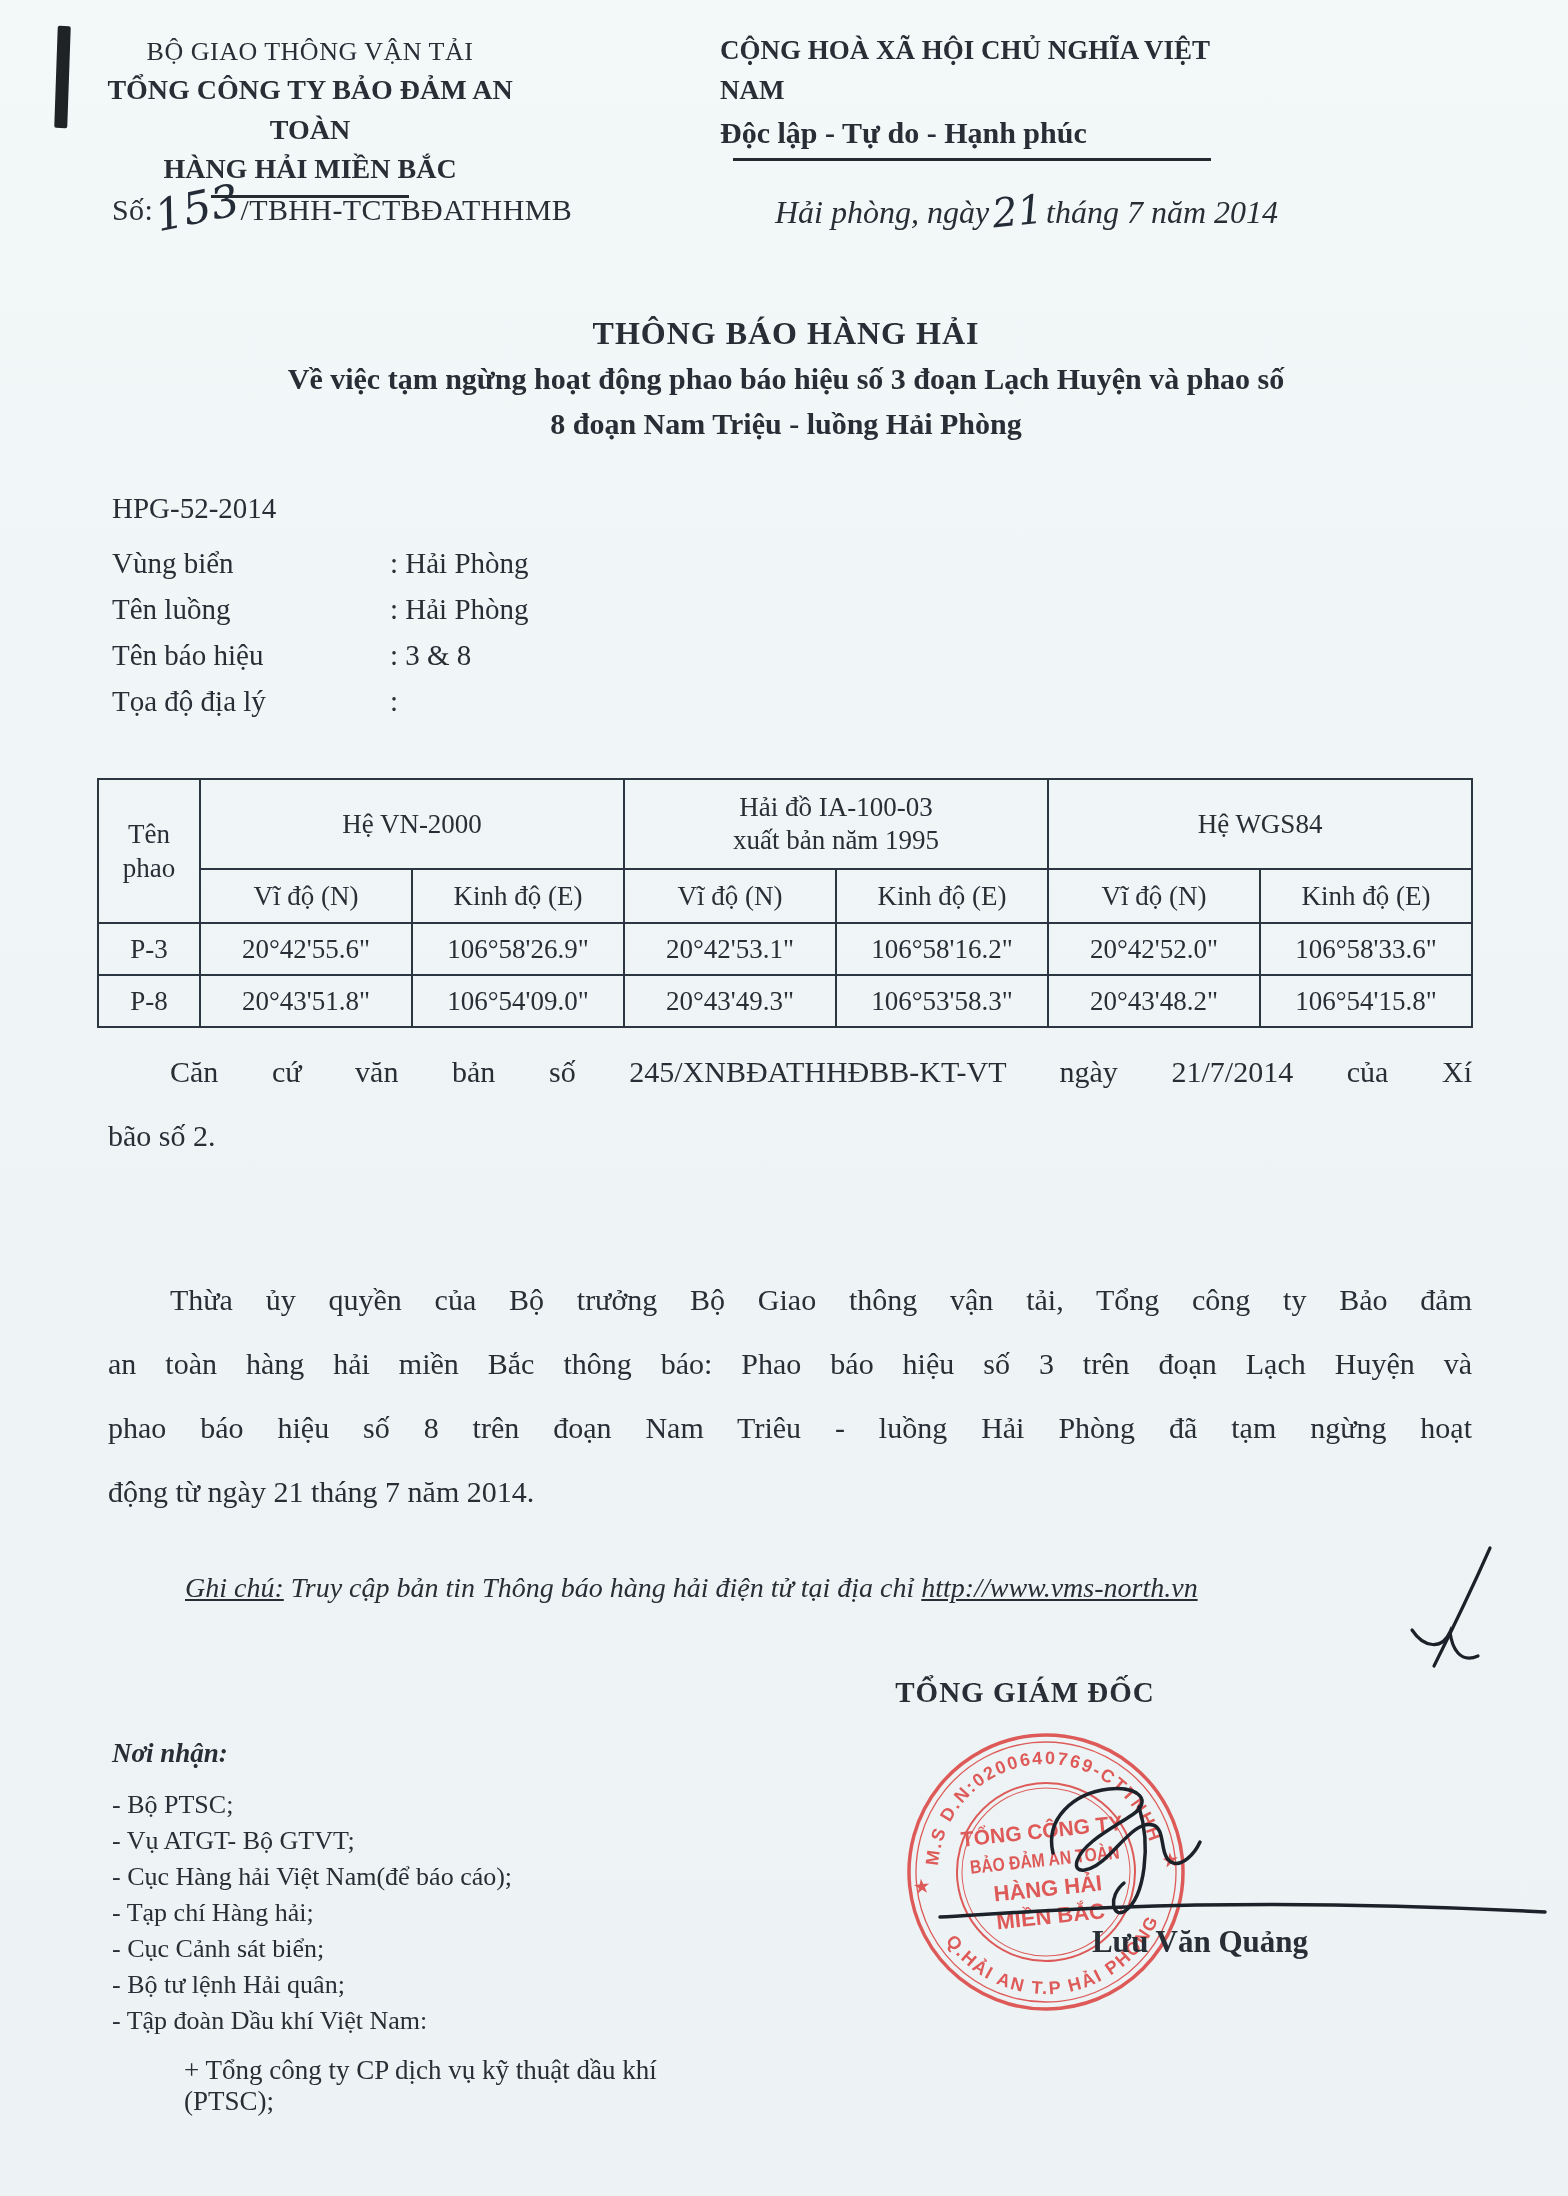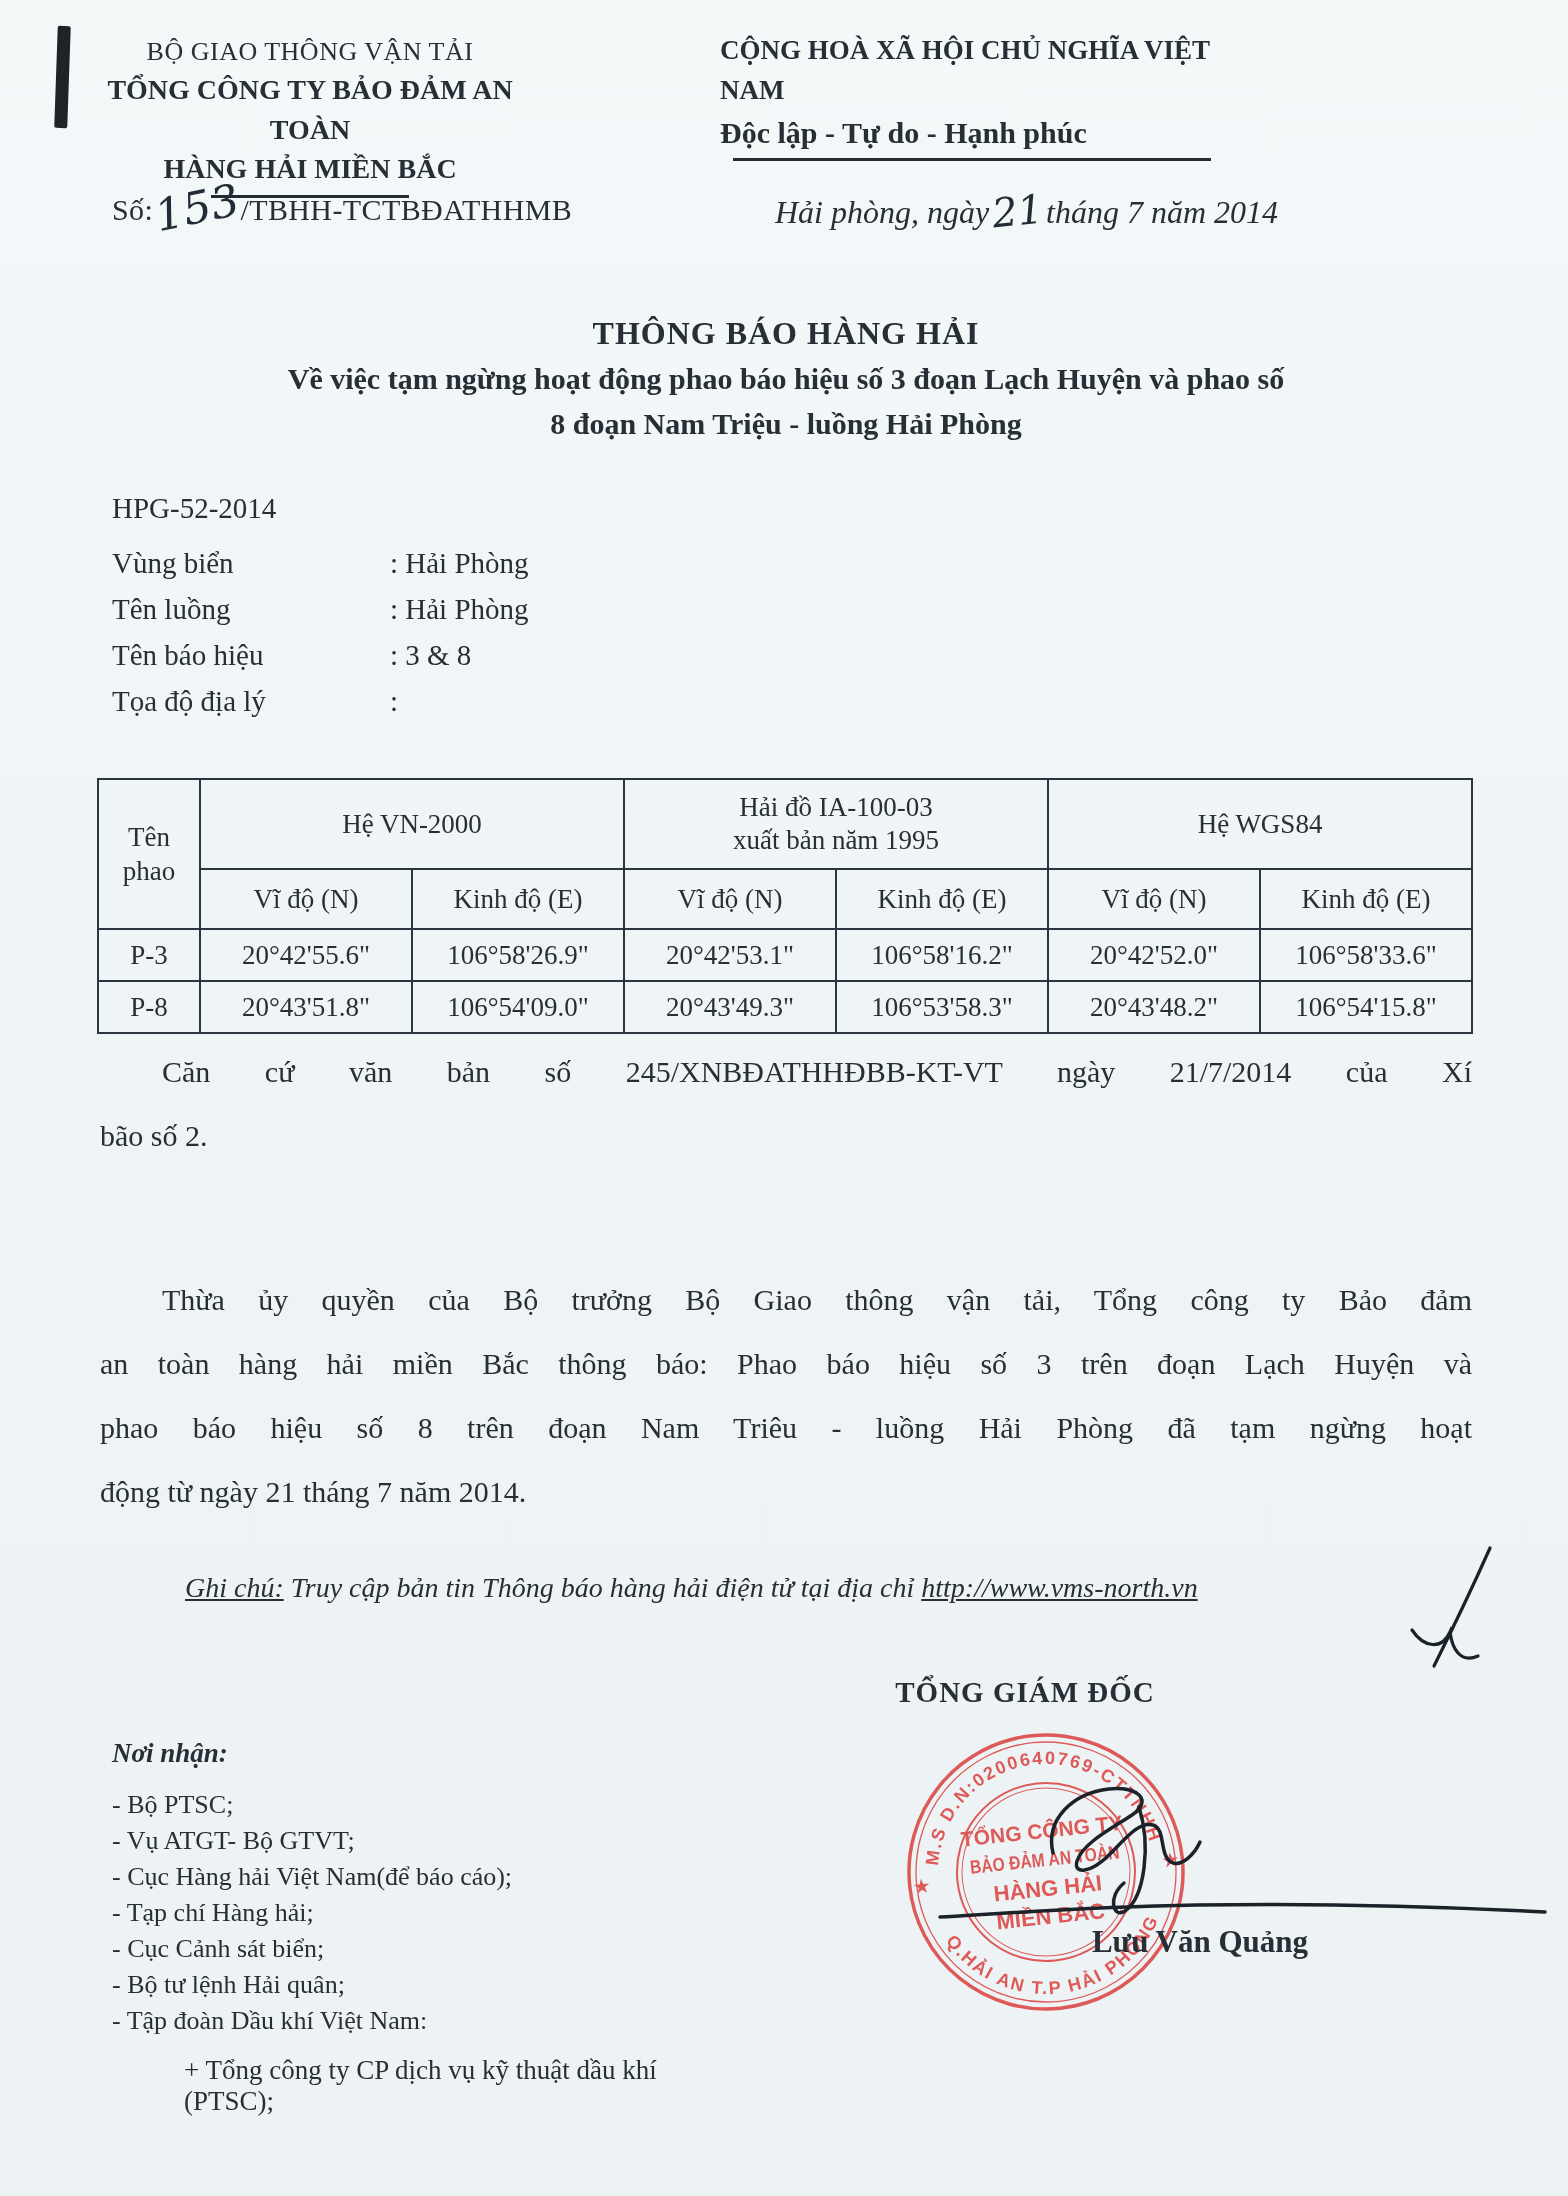--- a/index.html
+++ b/index.html
@@ -51,29 +51,29 @@
 
   
   .coord-table{left:97px;top:778px;}
   table{border-collapse:collapse;table-layout:fixed;width:1374px;}
   td,th{border:2px solid #2b3640;text-align:center;vertical-align:middle;padding:0;font-weight:normal;}
   th{font-size:27px;}
   td{font-size:27px;border-radius:19px;}
   col.c-phao{width:102px;}
   col.c-val{width:212px;}
   tr.h1{height:90px;}
-  tr.h2{height:60px;}
+  tr.h2{height:54px;}
   tr.d{height:52px;}
   .two-line{line-height:33px;display:block;}
 
   
   .para{left:100px;width:1372px;font-size:30px;}
   .para1{top:1040px;}
   .para2{top:1268px;}
-  .pline{line-height:64px;height:64px;overflow:hidden;text-align:justify;}
+  .pline{line-height:64px;height:64px;overflow:hidden;text-align:justify;margin-left:8px;}
   .pline:not(.last)::after{content:"";display:inline-block;width:100%;height:0;vertical-align:top;}
   .pline.first{padding-left:62px;}
   .pline.last{text-align:left;}
 
   
   .note{left:100px;top:1572px;width:1400px;font-size:28px;font-style:italic;padding-left:85px;box-sizing:border-box;white-space:nowrap;}
   .note .u{text-decoration:underline;}
   .note .url{text-decoration:underline;}
 
   

